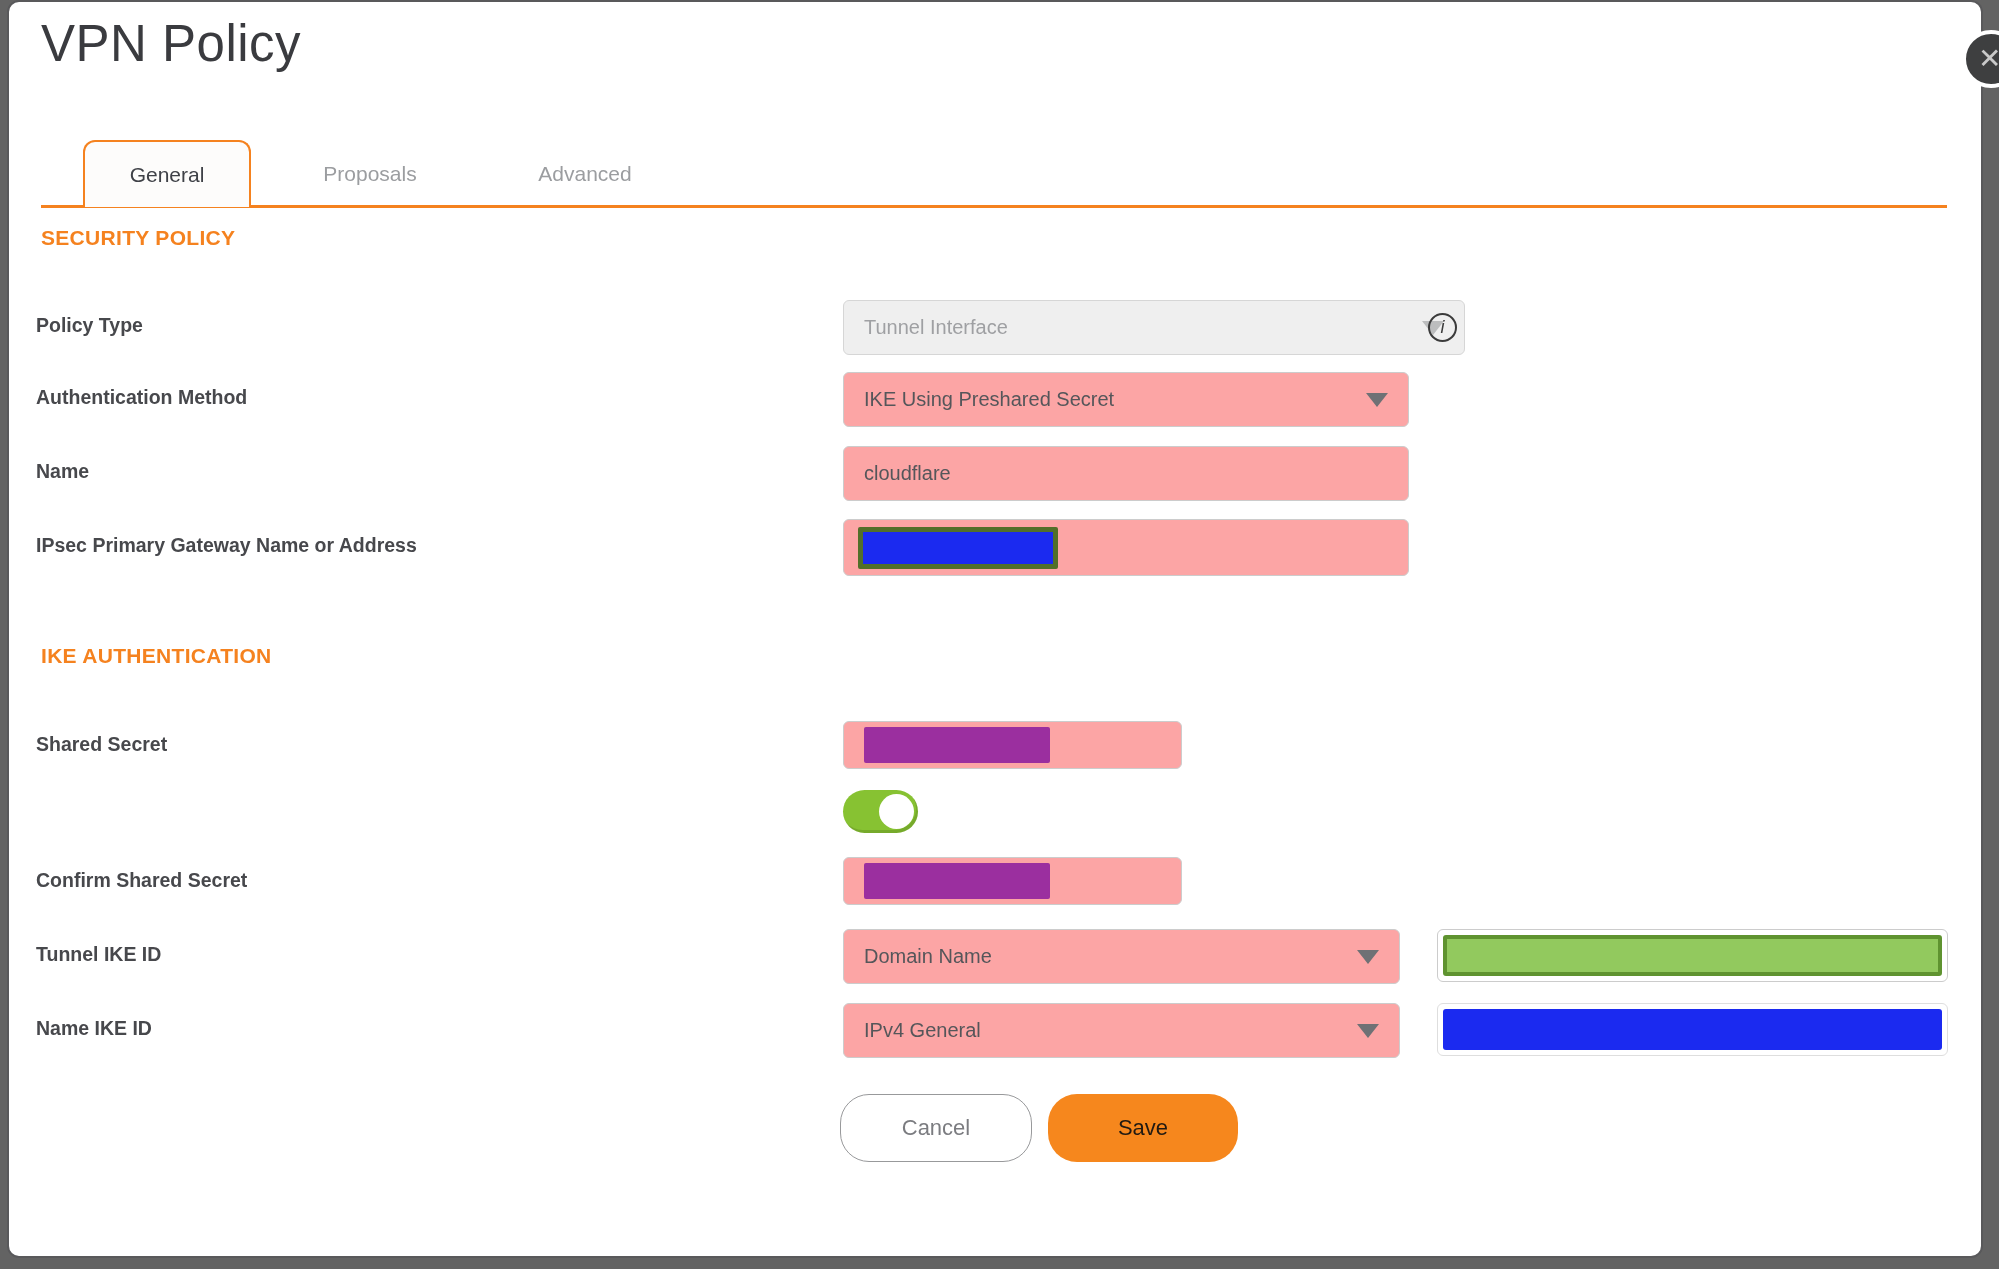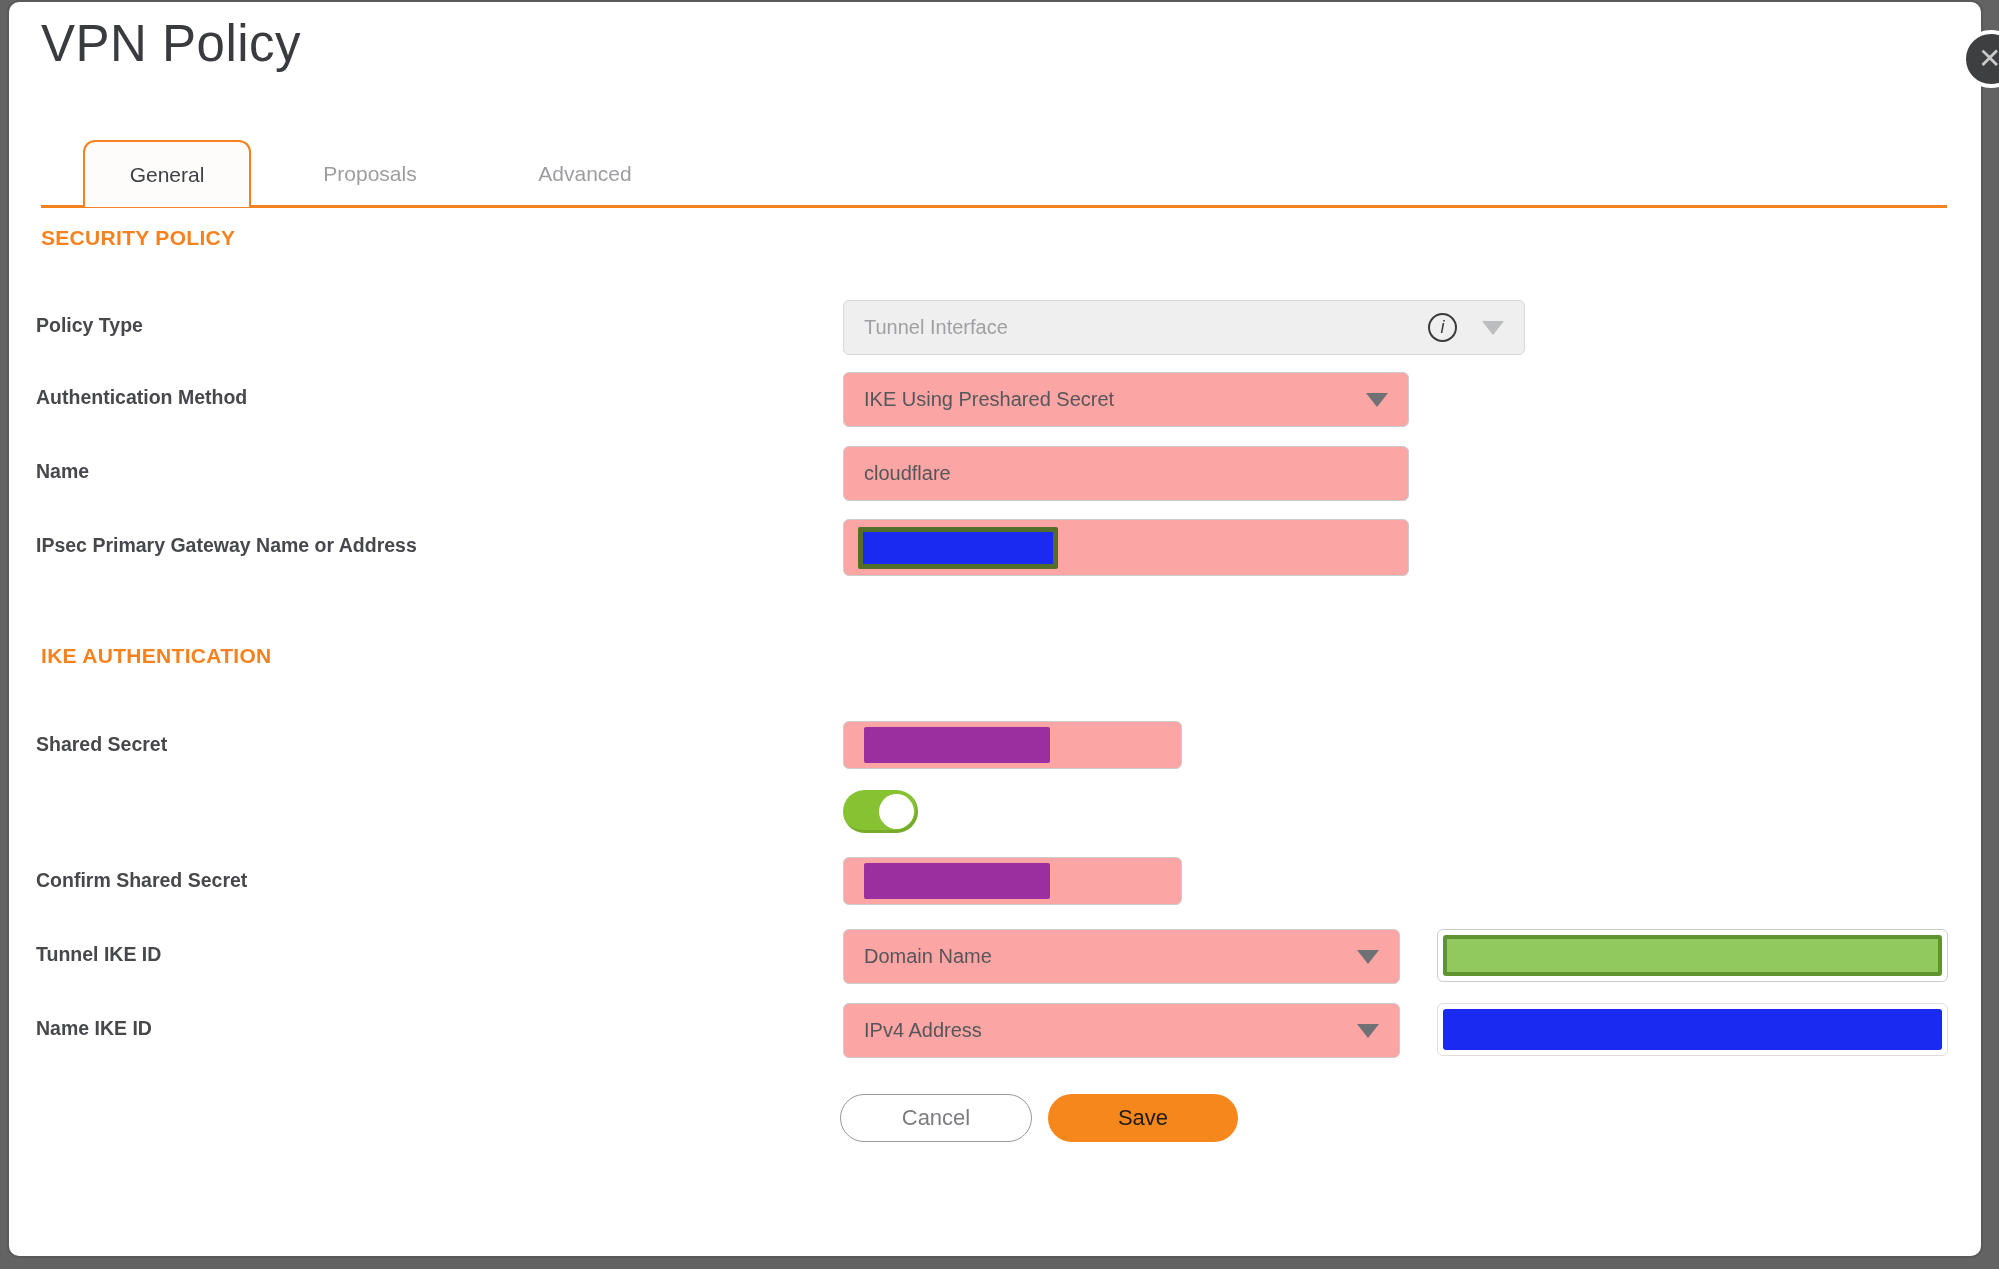--- a/index.html
+++ b/index.html
@@ -29,21 +29,21 @@
   .caret{width:0;height:0;border-left:11px solid transparent;border-right:11px solid transparent;
          border-top:14px solid #6f7175;}
   .caret.dim{border-top-color:#bcbdbe;}
   .info{position:absolute;left:1428px;top:313px;width:29px;height:29px;border:2px solid #3b3b3b;border-radius:50%;
         color:#3b3b3b;display:flex;align-items:center;justify-content:center;
         font-family:"Liberation Serif",serif;font-size:18px;font-style:italic;cursor:pointer;}
   .redact{border-radius:2px;}
   .toggle{position:absolute;left:843px;width:75px;height:43px;border-radius:22px;background:var(--toggle-green);
           box-shadow:inset -2px -3px 0 rgba(0,0,0,.12);cursor:pointer;}
   .knob{position:absolute;right:4px;top:4px;width:35px;height:35px;border-radius:50%;background:#fff;}
-  .btn{position:absolute;height:48px;border-radius:29px;display:flex;align-items:center;justify-content:center;
+  .btn{position:absolute;height:68px;border-radius:29px;display:flex;align-items:center;justify-content:center;
        font-size:22px;cursor:pointer;}
   .btn.cancel{left:840px;top:1094px;width:192px;background:#fff;border:1.8px solid #98999b;color:#7b7c80;}
   .btn.save{left:1048px;top:1094px;width:190px;background:var(--save-orange);border:none;color:#211a12;font-weight:500;}
   .side-field{position:absolute;left:1437px;width:511px;height:53px;background:#fff;border:1.5px solid var(--border);
               border-radius:6px;padding:5px;}
 </style>
 </head>
 <body>
 
 <div class="stage">
@@ -62,21 +62,21 @@
     <span>Proposals</span>
   </div>
   <div class="tab" style="left:485px;width:200px;">
     <span>Advanced</span>
   </div>
   <div class="tab-underline"></div>
 
   <div class="section-hdr" style="top:226px;">SECURITY POLICY</div>
 
   <div class="row-label" style="top:314px;">Policy Type</div>
-  <div class="ctl select disabled" style="top:300px;width:682px;height:55px;">
+  <div class="ctl select disabled" style="top:300px;width:622px;height:55px;">
     <span>Tunnel Interface</span>
     <span class="caret dim"></span>
   </div>
   <div class="info">
     <span>i</span>
   </div>
 
   <div class="row-label" style="top:386px;">Authentication Method</div>
   <div class="ctl select" style="top:372px;width:566px;height:55px;">
     <span>IKE Using Preshared Secret</span>
@@ -113,21 +113,21 @@
   <div class="ctl select" style="top:929px;width:557px;height:55px;">
     <span>Domain Name</span>
     <span class="caret"></span>
   </div>
   <div class="side-field" style="top:929px;">
     <div class="redact" style="width:100%;height:100%;background:var(--redact-green);border:4px solid var(--redact-green-border);border-radius:3px;"></div>
   </div>
 
   <div class="row-label" style="top:1017px;">Name IKE ID</div>
   <div class="ctl select" style="top:1003px;width:557px;height:55px;">
-    <span>IPv4 Address</span>
+    <span>IPv4 General</span>
     <span class="caret"></span>
   </div>
   <div class="side-field" style="top:1003px;border-color:#dedede;">
     <div class="redact" style="width:100%;height:100%;background:var(--redact-blue);border-radius:3px;"></div>
   </div>
 
   <button class="btn cancel">
     <span>Cancel</span>
   </button>
   <button class="btn save">

